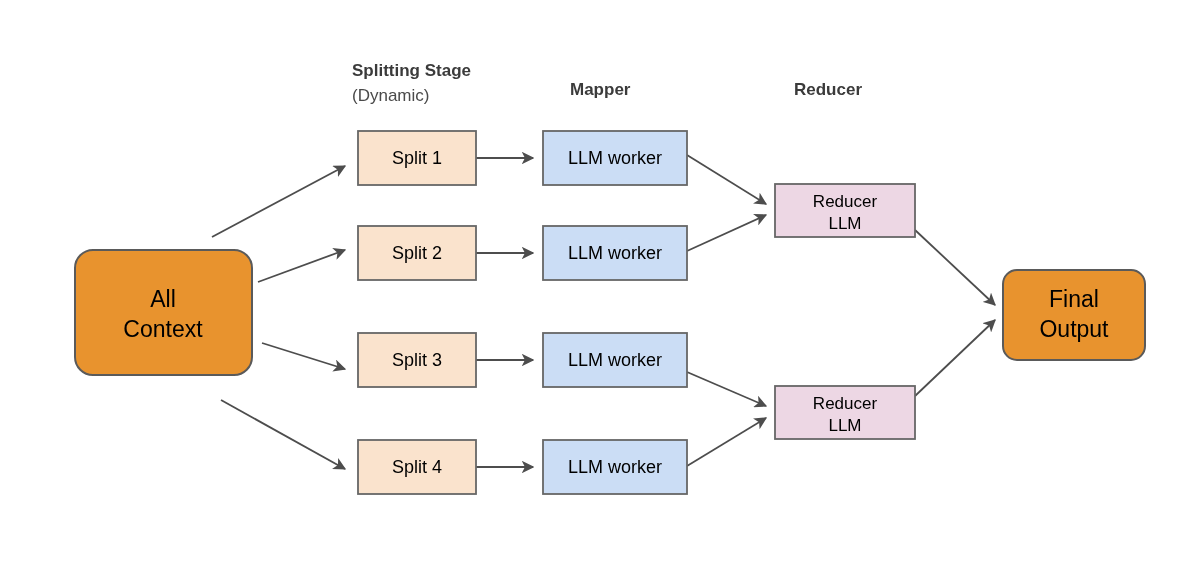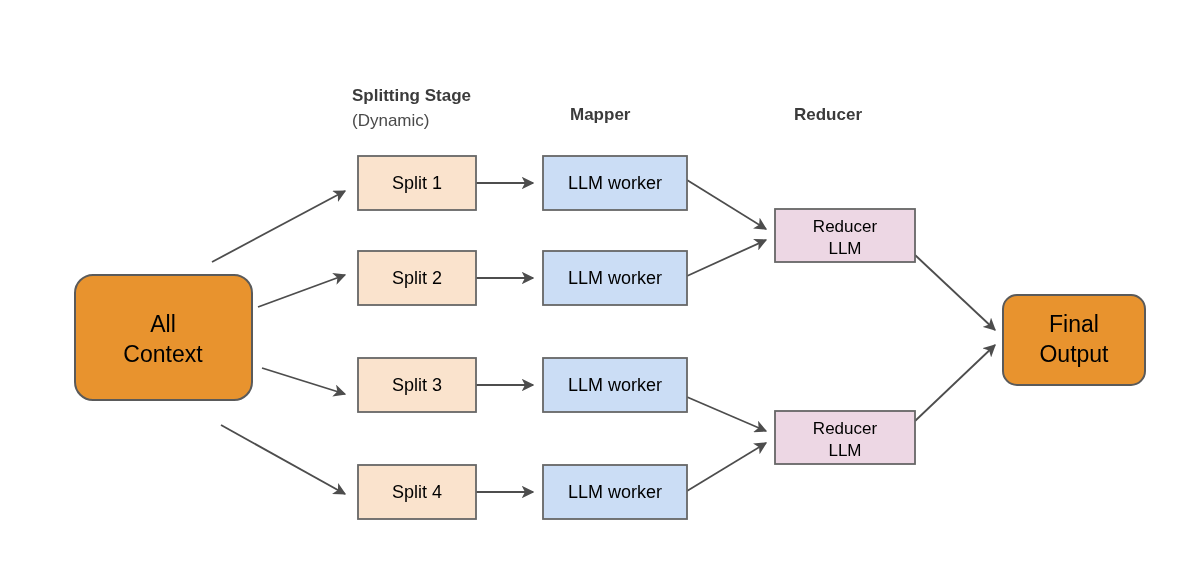--- a/index.html
+++ b/index.html
@@ -11,21 +11,20 @@
     width: 1200px;
     height: 569px;
     font-family: "Liberation Sans", sans-serif;
     overflow: hidden;
   }
   #diagram-root {
     position: relative;
     width: 1200px;
     height: 524px;
     background: #ffffff;
-    margin-top: 25px;
   }
   svg.canvas {
     position: absolute;
     top: 0;
     left: 0;
     width: 1200px;
     height: 569px;
   }
   .hdr-bold {
     font-family: "Liberation Sans", sans-serif;

